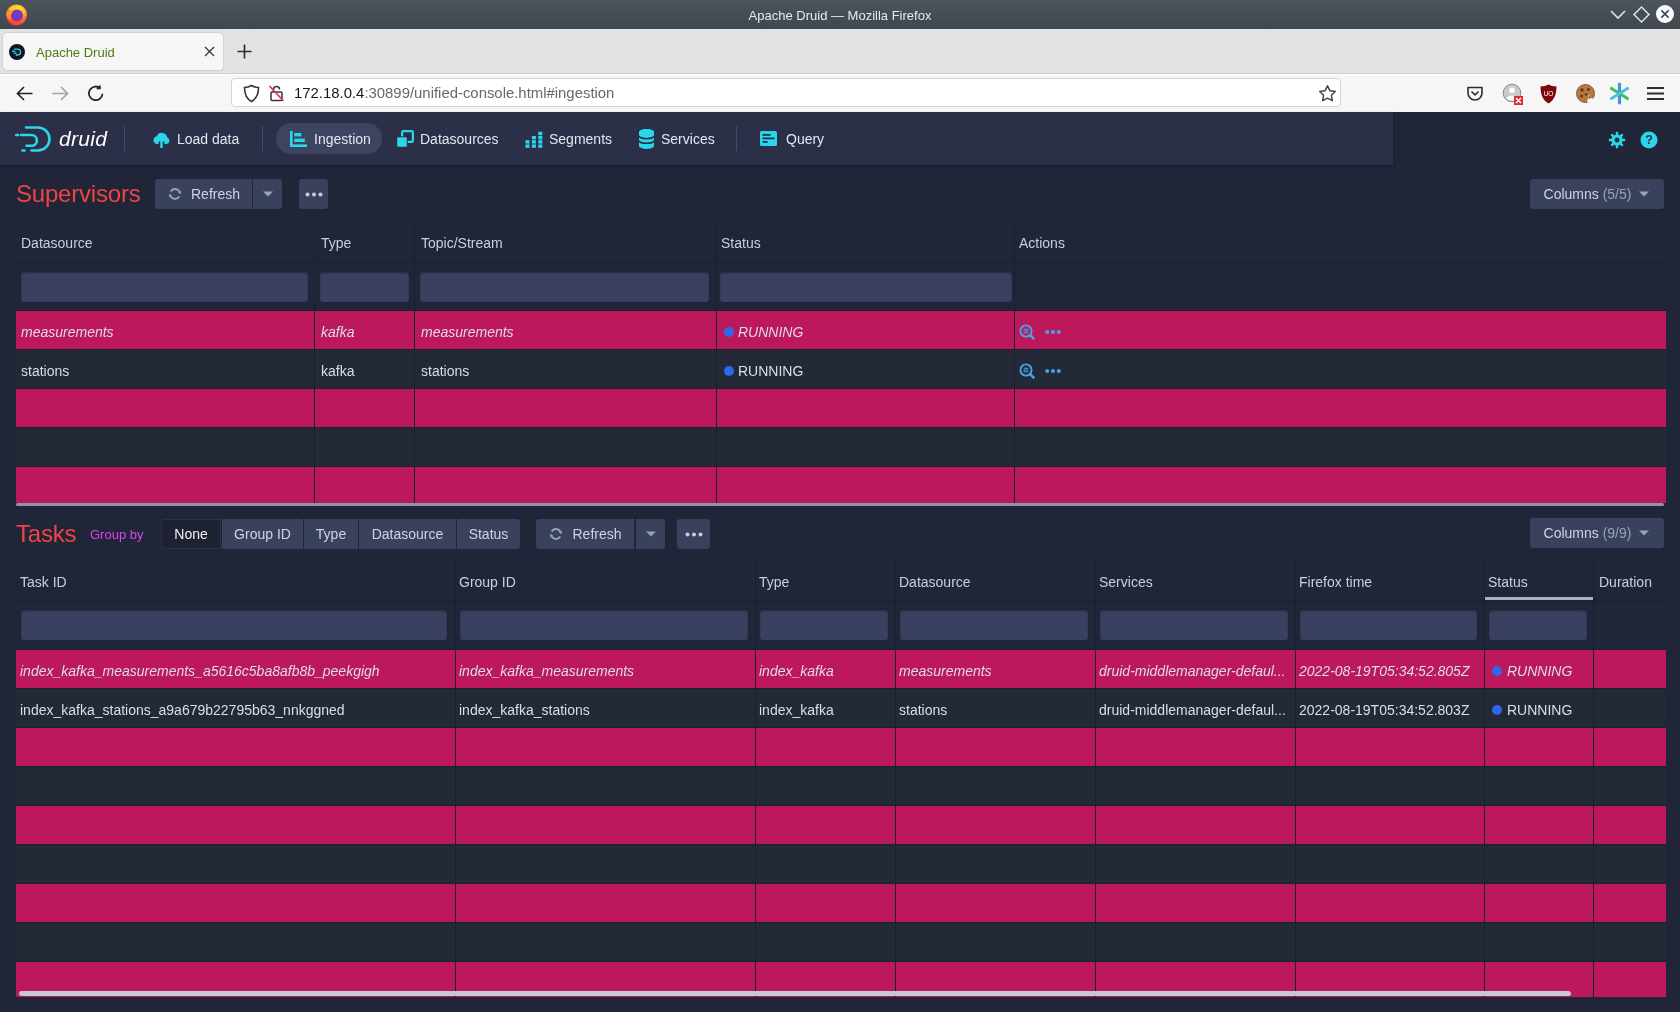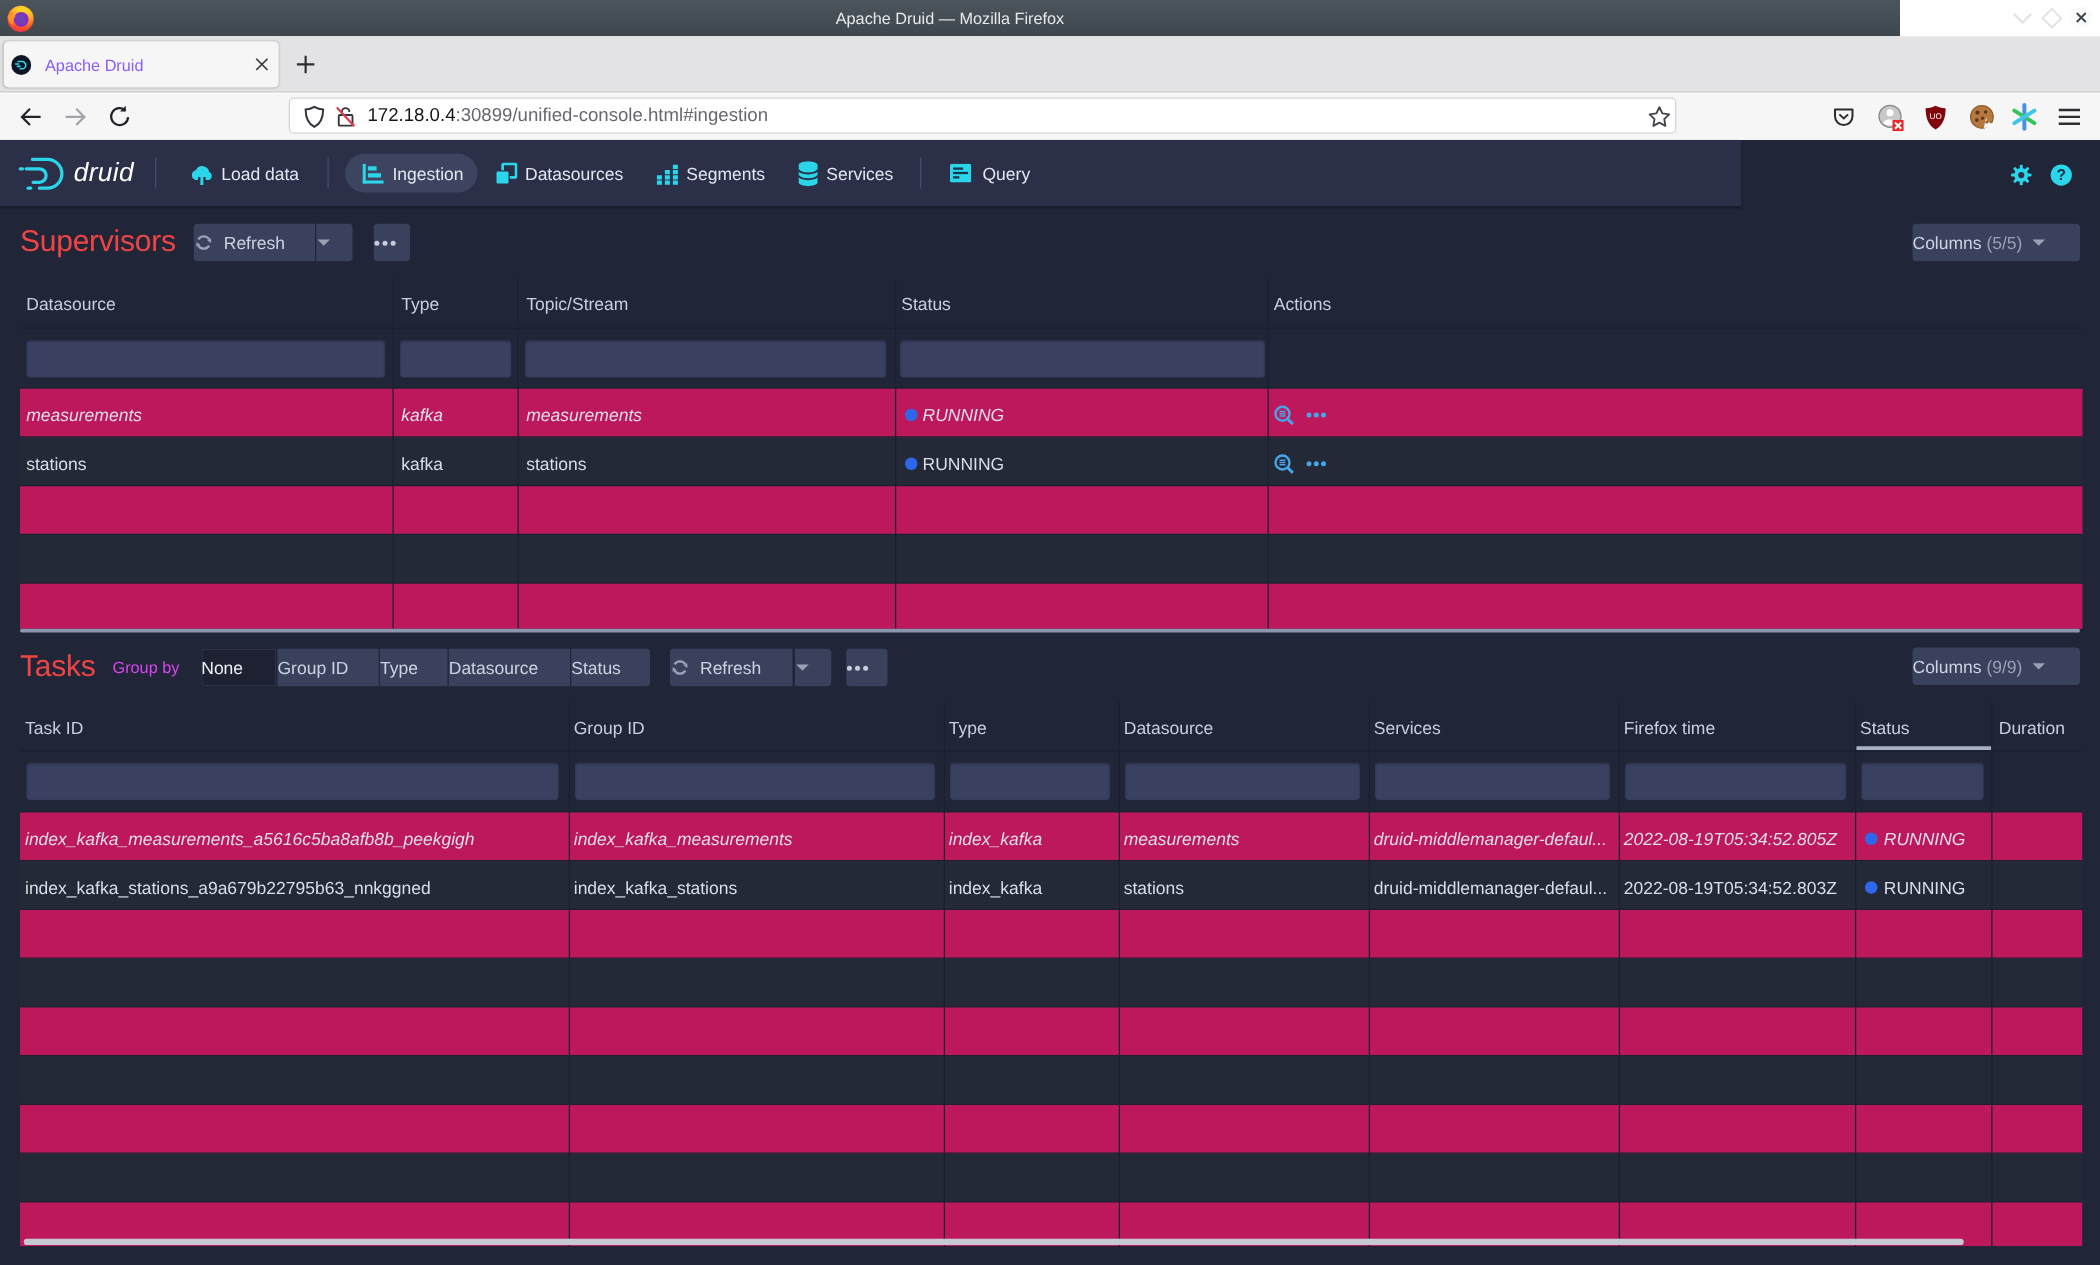--- a/index.html
+++ b/index.html
@@ -1,34 +1,34 @@
 <!DOCTYPE html>
 <html><head>
 <meta charset="utf-8">
 <style>
   * { margin:0; padding:0; box-sizing:border-box; }
   html,body { width:1680px; height:1012px; overflow:hidden; font-family:"Liberation Sans", sans-serif; }
   .abs { position:absolute; }
   .t { position:absolute; white-space:nowrap; transform:translateY(-50%); }
   
-  #titlebar { position:absolute; left:0; top:0; width:1520px; height:29px;
+  #titlebar { position:absolute; left:0; top:0; width:1680px; height:29px;
     background:linear-gradient(#4c545c,#3e464e); }
   #titlebar .title { left:0; right:0; top:15px; text-align:center; color:#e7e9eb; font-size:13px; position:absolute; transform:translateY(-50%); }
   #tabbar { position:absolute; left:0; top:29px; width:1680px; height:45px; background:#e3e3e5; border-bottom:1px solid #cfcfd2;}
   #tab { position:absolute; left:3px; top:4px; width:220px; height:37px; background:#f6f6f7; border-radius:4px; box-shadow:0 0 2px rgba(0,0,0,.25); }
   #toolbar { position:absolute; left:0; top:75px; width:1680px; height:37px; background:#f6f6f7; }
   #urlbox { position:absolute; left:231px; top:3px; width:1110px; height:29px; background:#fff; border:1px solid #d4d4d8; border-radius:4px; }
   
   #app { position:absolute; left:0; top:112px; width:1680px; height:900px; background:#212538; }
   #navbar { position:absolute; left:0; top:0; width:1393px; height:53px; background:#2b3048; box-shadow:0 1px 2px rgba(0,0,0,.4); }
   .navtext { color:#e3e7f2; font-size:14px; }
   .navsep { position:absolute; top:14px; width:1px; height:25px; background:#454b66; }
   .pill { position:absolute; left:276px; top:11px; width:106px; height:31px; background:#3c4460; border-radius:16px; }
   .h1 { color:#ef4444; font-size:24px; font-weight:400; letter-spacing:-0.2px; }
-  .btn { position:absolute; background:#3a415c; border-radius:3px; display:flex; align-items:center; color:#ccd4e4; font-size:14px; }
+  .btn { position:absolute; background:#3a415c; border-radius:3px; display:flex; align-items:center; justify-content:center; color:#ccd4e4; font-size:14px; }
   .cell { color:#d9deea; font-size:14px; }
   .hcell { color:#c9cfdf; font-size:14px; }
   .input { position:absolute; background:#3a4160; border-radius:3px; box-shadow:inset 0 1px 2px rgba(0,0,0,.35); height:30px; }
   .vsep { position:absolute; width:1px; background:#1b2030; }
   .hsep { position:absolute; height:1px; background:#1b2030; }
   .rowL { position:absolute; left:0; width:1650px; height:39px; background:#be185d; border-bottom:1px solid #1c2132;font-style:italic; }
   .rowD { position:absolute; left:0; width:1650px; height:39px; background:#242938; border-bottom:1px solid #1c2132; }
   .dot { position:absolute; width:10px; height:10px; border-radius:50%; background:#2d68ec; transform:translateY(-50%); }
 </style>
 </head>
@@ -69,21 +69,21 @@
 <div id="tabbar">
   <div id="tab">
     <svg class="abs" style="left:6px;top:11px" width="16" height="16" viewBox="0 0 16 16">
       <circle cx="8" cy="8" r="8" fill="#0e1524"></circle>
       <g stroke="#2dd3e6" stroke-width="1.3" fill="none">
         <path d="M5 5.2 L8.7 5.2 A 2.9 2.9 0 0 1 8.7 11 L6.7 11"></path>
         <path d="M3 7.2 L6.4 7.2"></path>
         <path d="M4.4 9.1 L7.6 9.1"></path>
       </g>
     </svg>
-    <div class="t" style="left:33px;top:19px;font-size:13px;color:#8b5cf6">Apache Druid</div>
+    <div class="t" style="left:33px;top:19px;font-size:13px;color:#4d7c0f">Apache Druid</div>
     <svg class="abs" style="left:200px;top:12px" width="13" height="13" viewBox="0 0 13 13">
         <path d="M2 2 L11 11 M11 2 L2 11" stroke="#3a3a40" stroke-width="1.4"></path>
       </svg>
   </div>
   <svg class="abs" style="left:237px;top:15px" width="15" height="15" viewBox="0 0 15 15">
       <path d="M7.5 0.5 L7.5 14.5 M0.5 7.5 L14.5 7.5" stroke="#2c2c31" stroke-width="1.7"></path>
     </svg>
 </div>
 
 <div id="toolbar">

